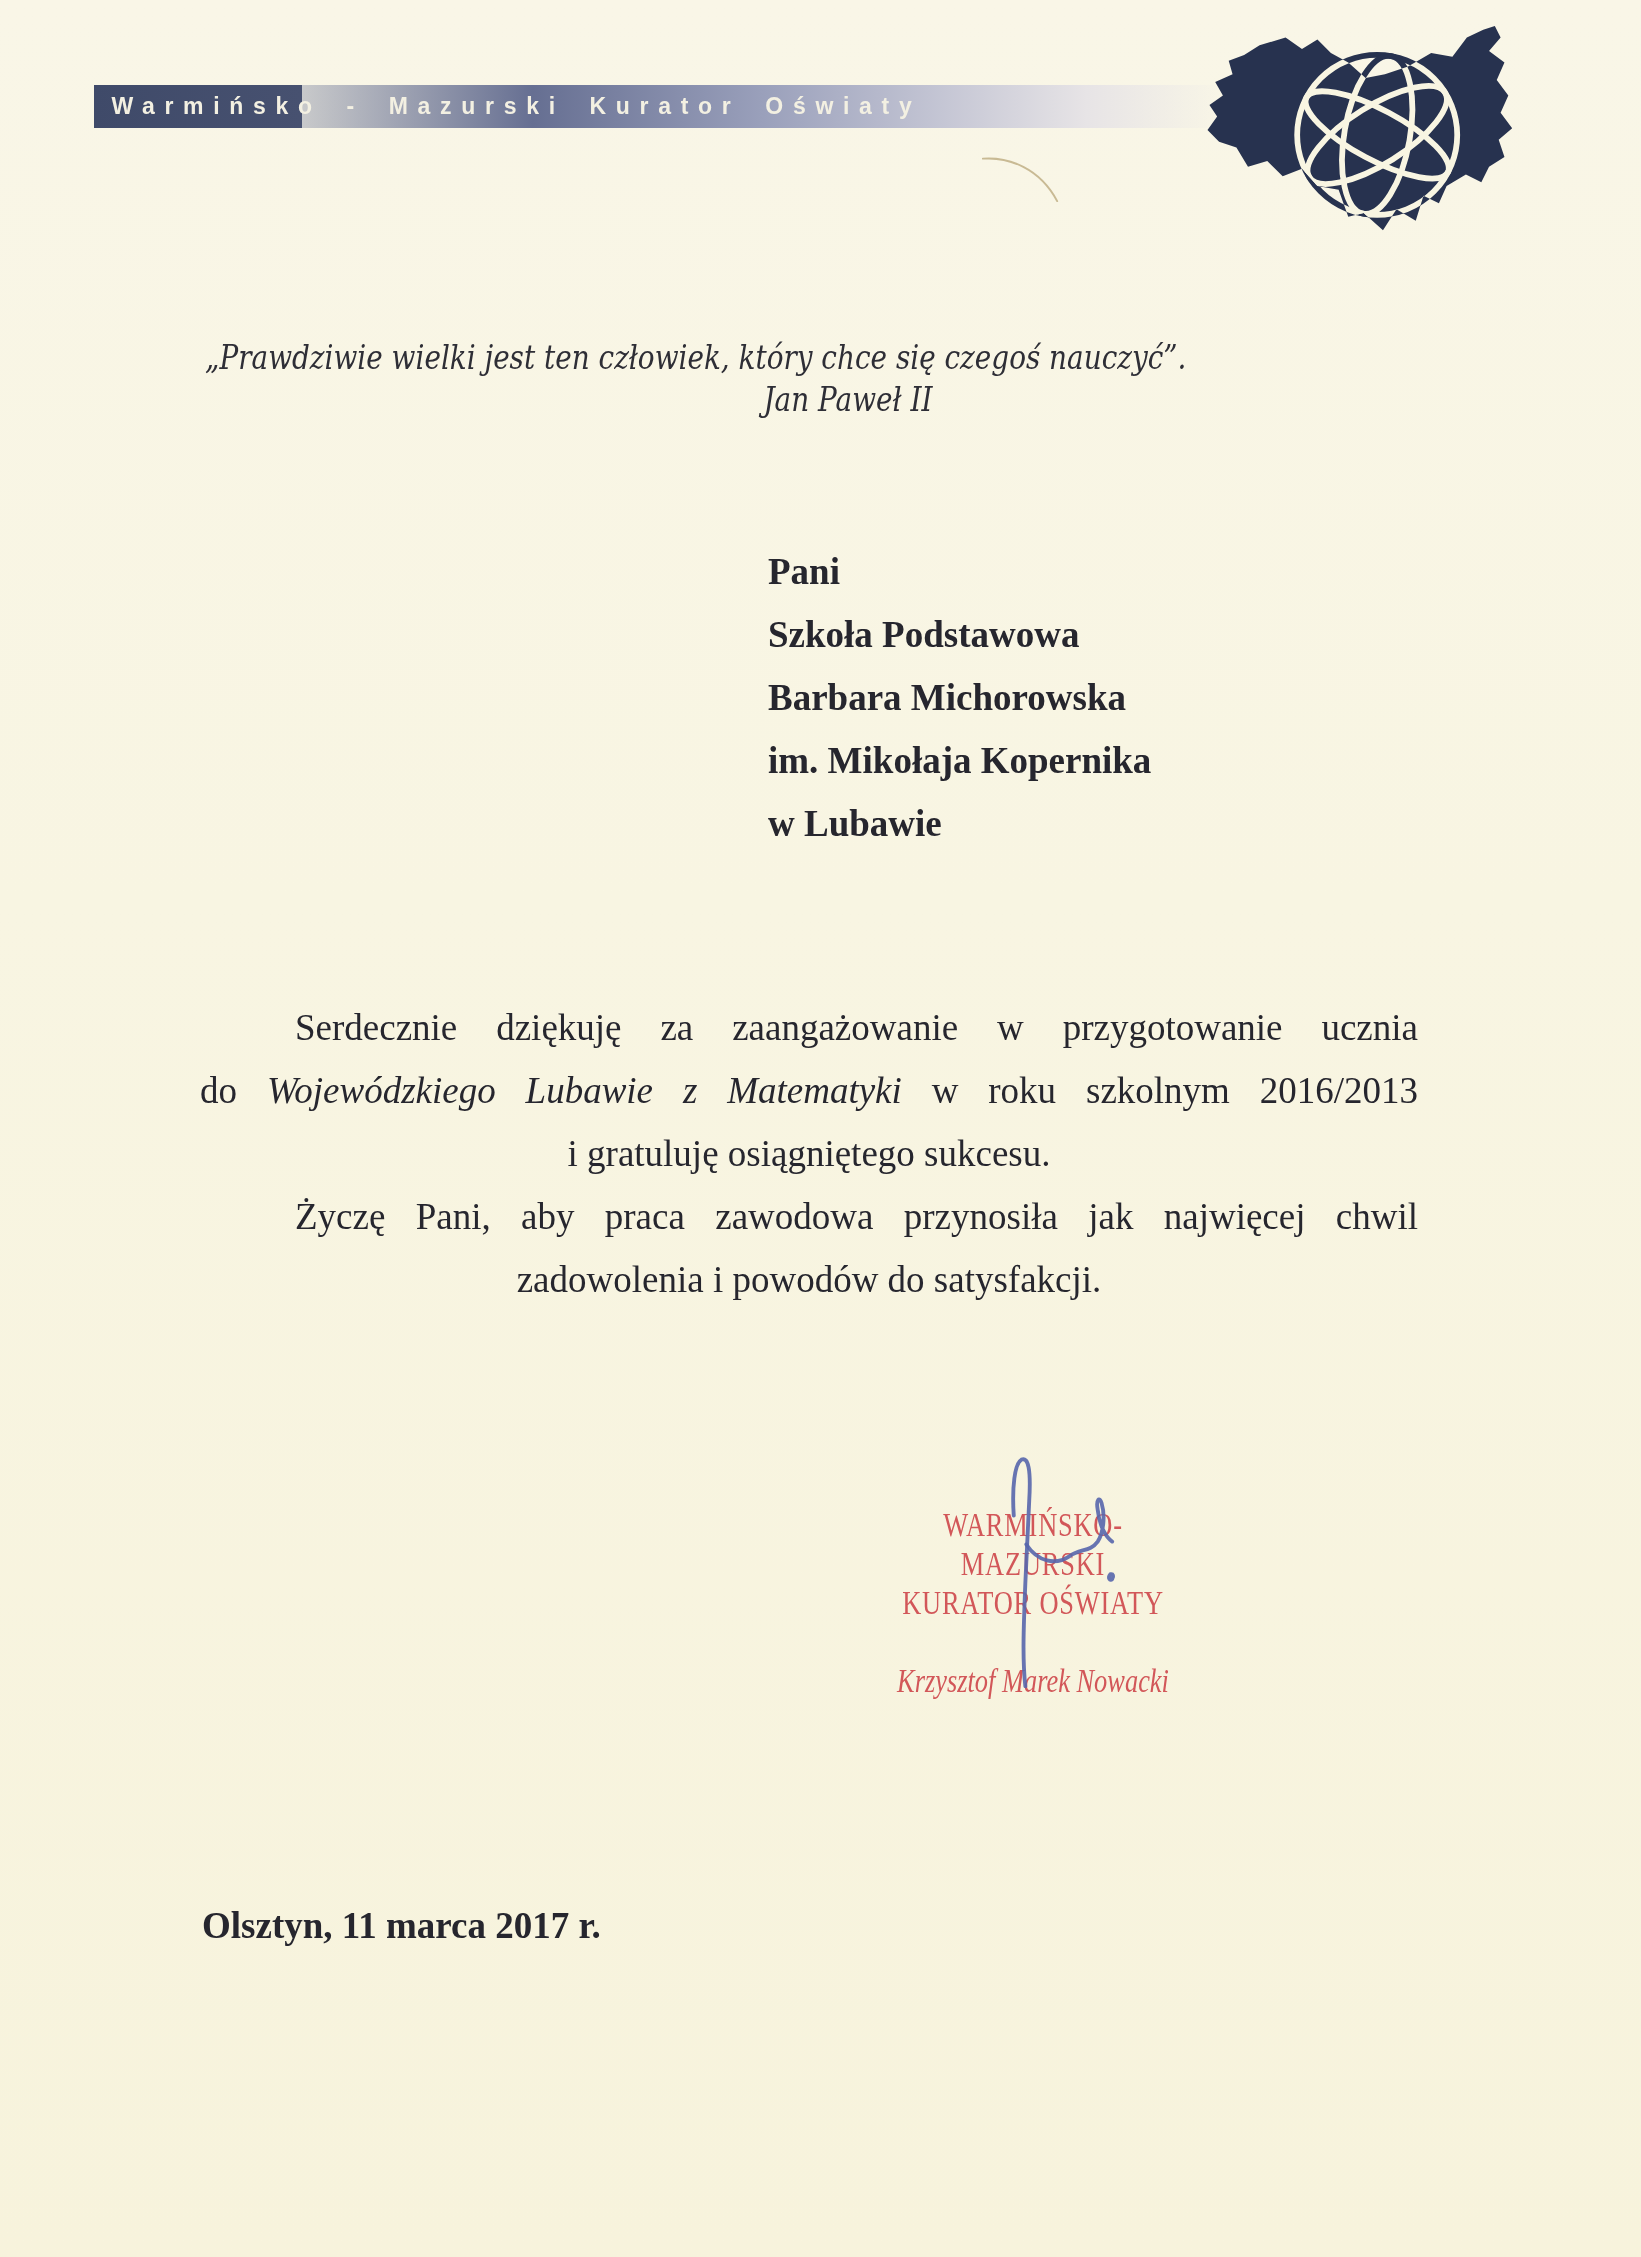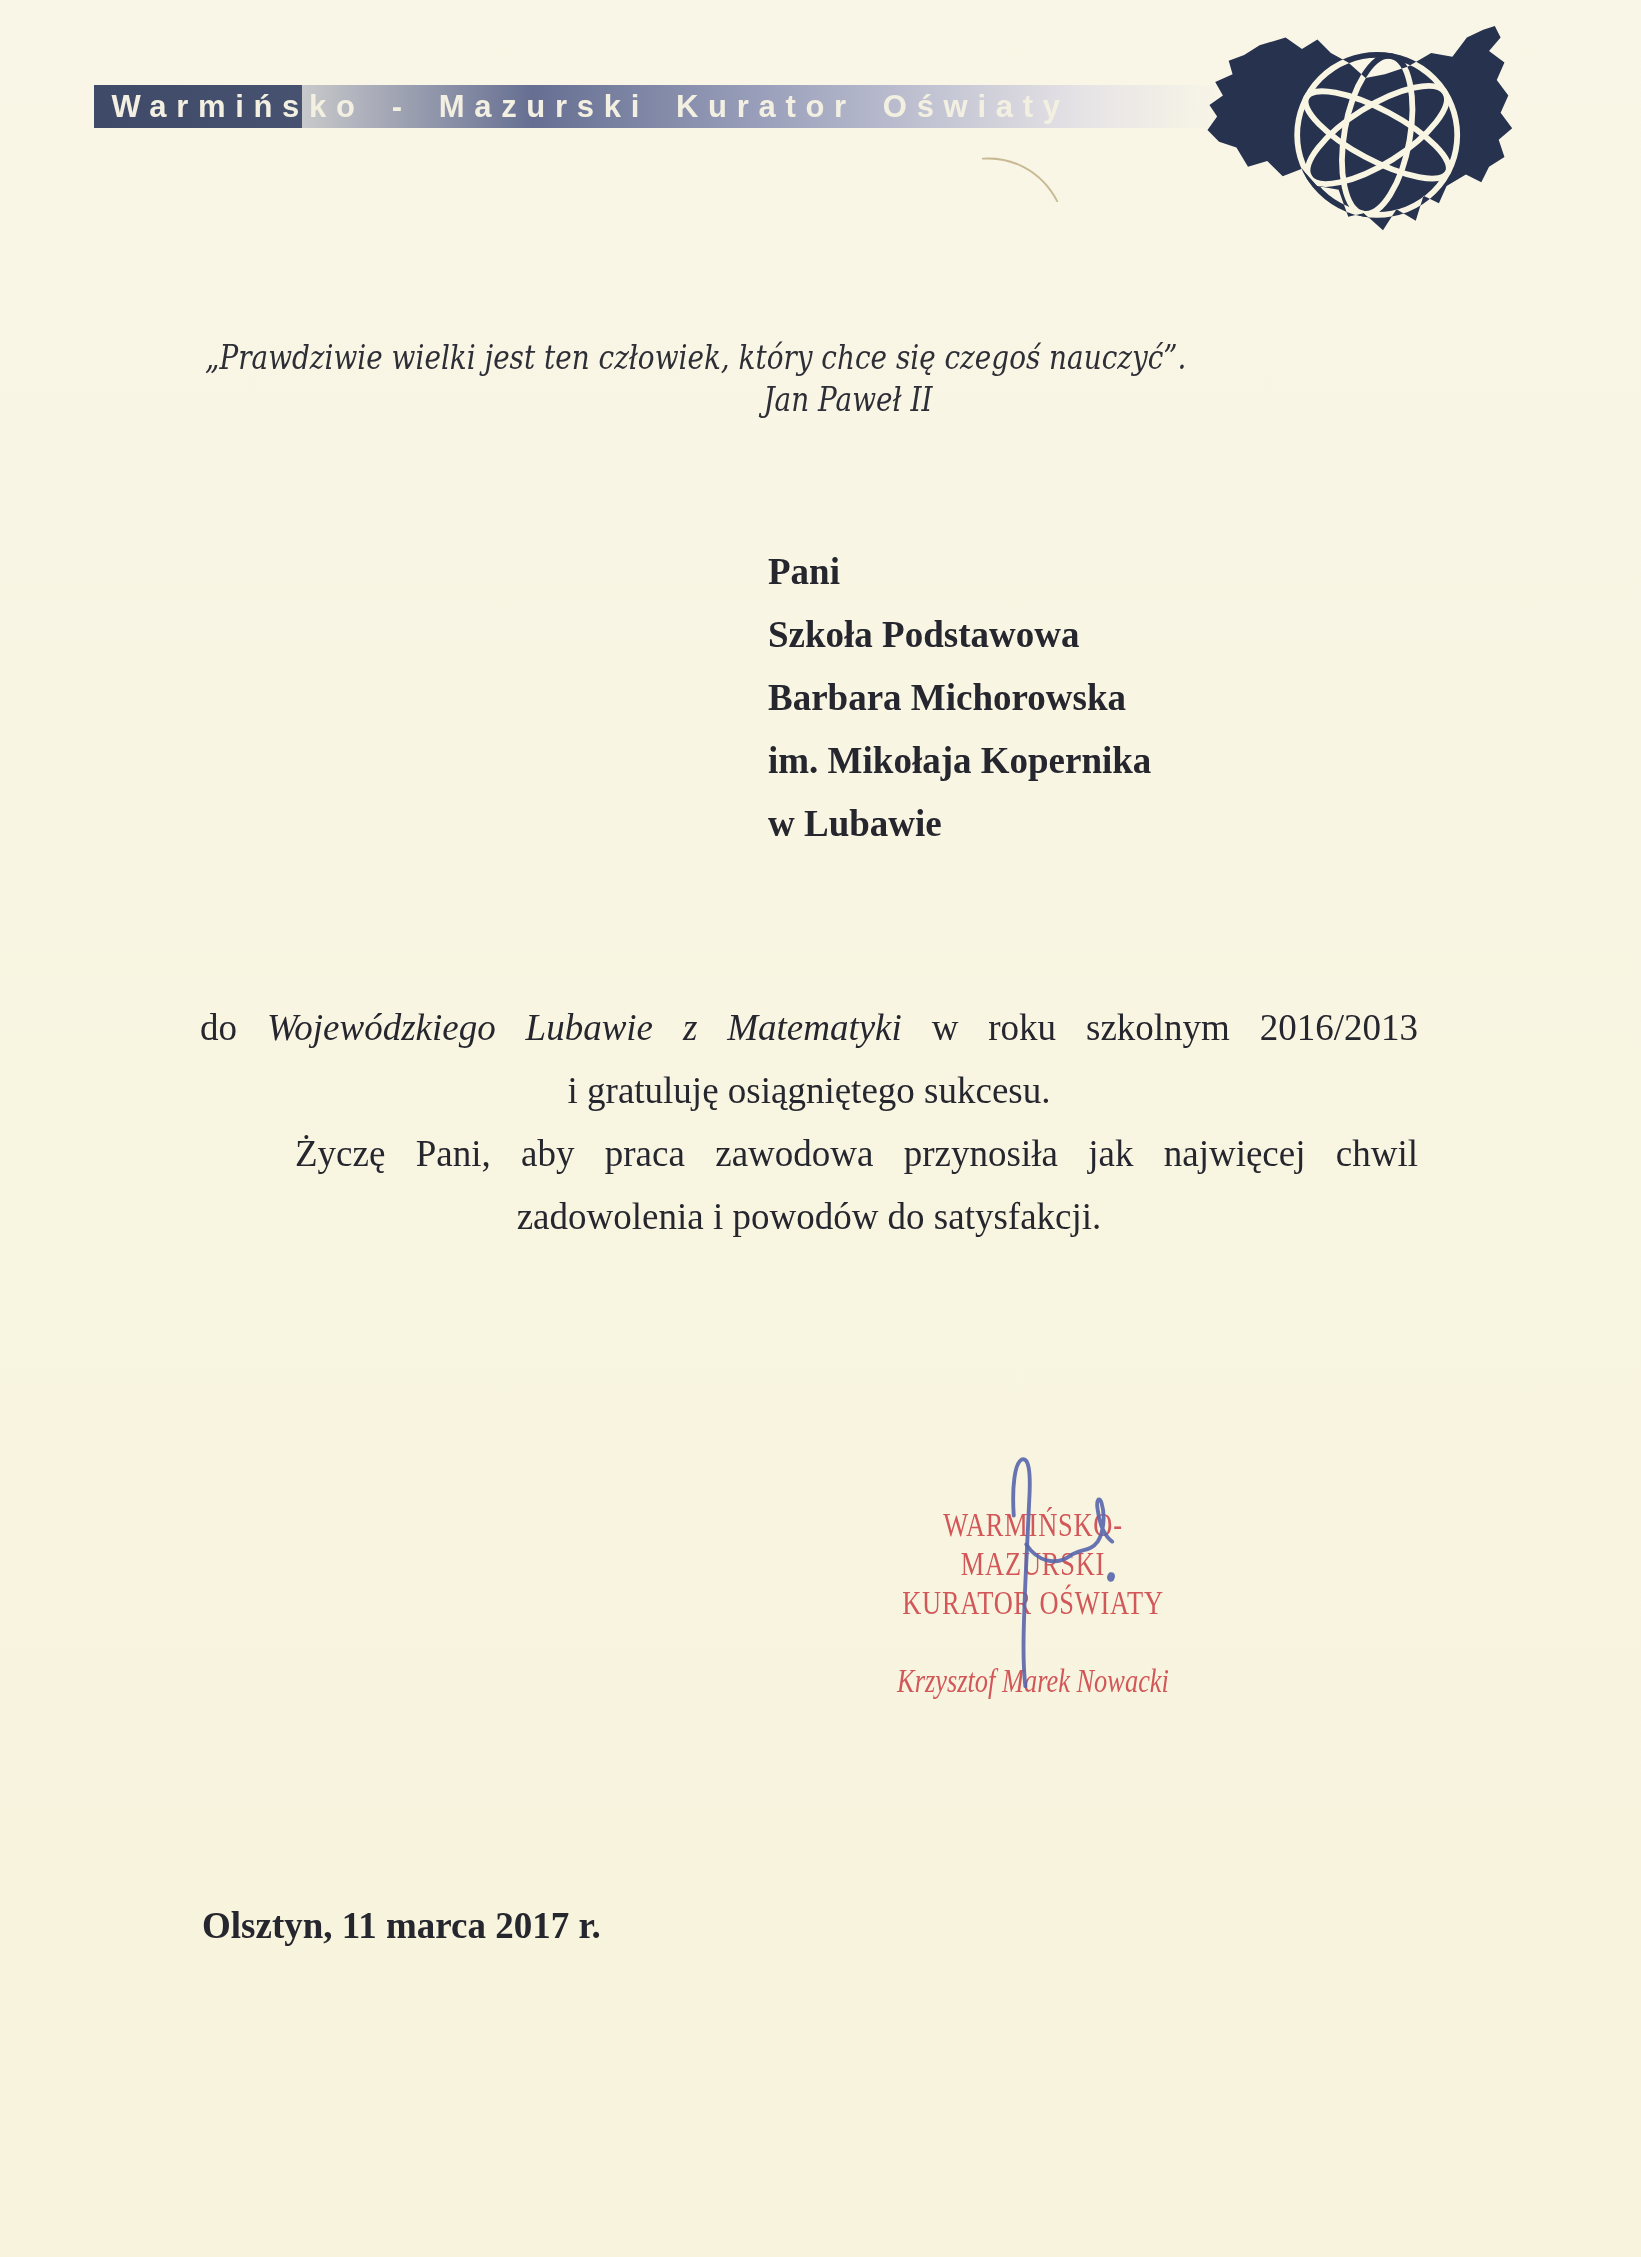--- a/index.html
+++ b/index.html
@@ -15,21 +15,21 @@
   
   .header-bar{
     position:absolute; left:94px; top:85px; width:1154px; height:43px;
     background:linear-gradient(to right,
       #3f4a69 0%, #475170 18%, #67709355 0, #666f92 38%,
       #9aa0bb 58%, #c6c7d5 74%, #e7e4e6 86%, rgba(248,245,226,0) 98%);
     font-family:"Liberation Sans", sans-serif;
   }
   .header-bar .bar-title{
     display:block; line-height:43px; padding-left:17.4px;
-    font-size:31px; font-weight:bold; color:var(--bar-text);
+    font-size:23px; font-weight:bold; color:var(--bar-text);
     letter-spacing:9.7px; word-spacing:8.7px; white-space:nowrap;
   }
   
   .arc{position:absolute; left:980px; top:147px; width:82px; height:58px;}
   
   .logo{position:absolute; left:1194px; top:24px; width:323px; height:217px;}
   .logo .map{fill:var(--navy); stroke:none;}
   .globe-strokes{fill:none; stroke-width:6px; stroke-linecap:round;}
   .globe-outer{stroke:var(--navy);}
   .globe-inner{stroke:var(--paper);}
@@ -115,20 +115,21 @@
 
   <div class="recipient">
     <div>Pani</div>
     <div>Szkoła Podstawowa</div>
     <div>Barbara Michorowska</div>
     <div>im. Mikołaja Kopernika</div>
     <div>w Lubawie</div>
   </div>
 
   <div class="body-text">
+    <div class="line justify indent">Serdecznie dziękuję za zaangażowanie w przygotowanie ucznia</div>
     <div class="line justify">
       <span>do</span>
       <span class="it">Wojewódzkiego Lubawie z Matematyki</span>
       <span>w roku szkolnym 2016/2013</span>
     </div>
     <div class="line">i gratuluję osiągniętego sukcesu.</div>
     <div class="line justify indent">Życzę Pani, aby praca zawodowa przynosiła jak najwięcej chwil</div>
     <div class="line">zadowolenia i powodów do satysfakcji.</div>
   </div>
 

